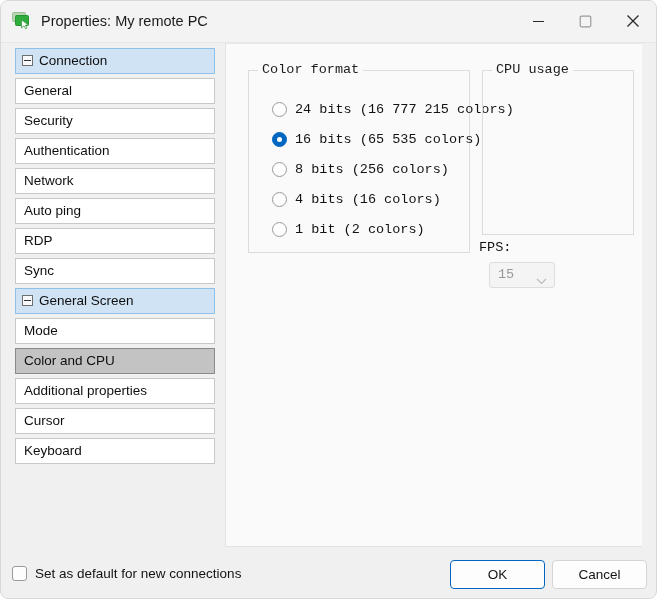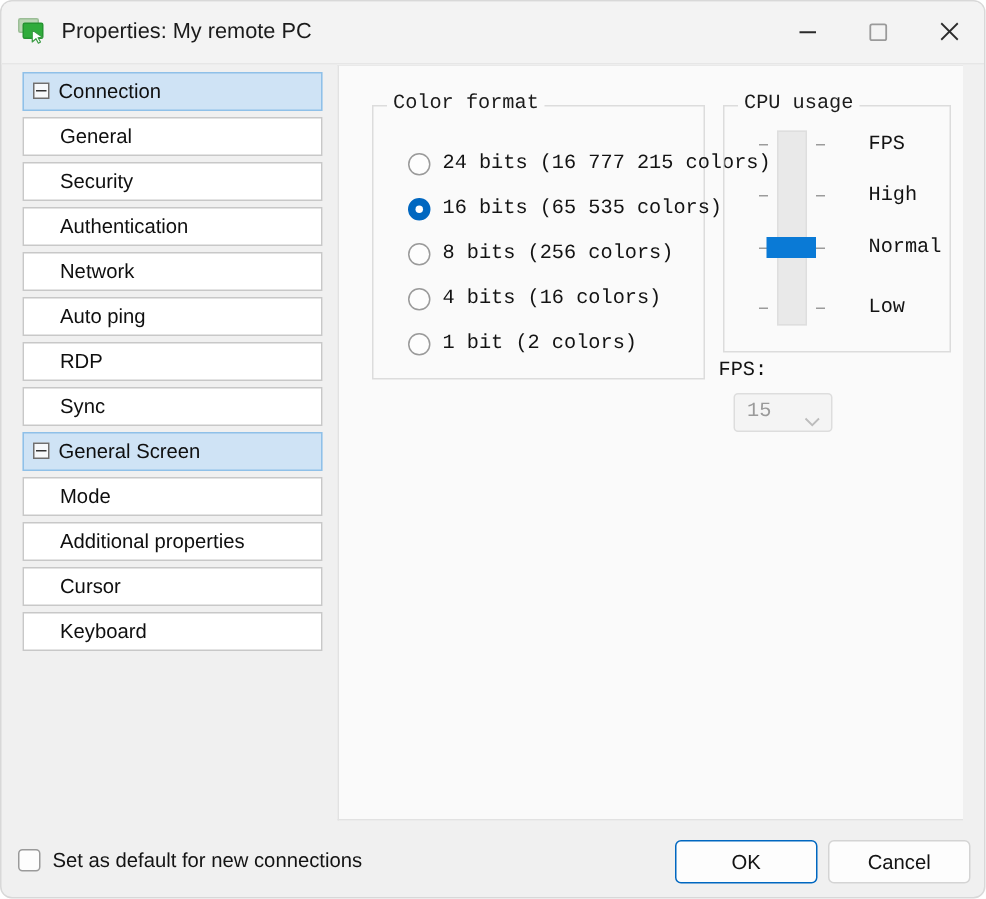--- a/index.html
+++ b/index.html
@@ -73,21 +73,21 @@
   .tree-node {
     box-sizing: border-box;
     width: 200px;
     height: 26px;
     line-height: 24px;
     font-size: 13.5px;
     color: #0f0f0f;
     background: #ffffff;
     border: 1px solid #c8c8c8;
     margin-bottom: 4px;
-    padding-left: 24px;
+    padding-left: 8px;
     white-space: nowrap;
     overflow: hidden;
   }
   .tree-node.group {
     background: #cfe3f5;
     border: 1px solid #8fc0e8;
     padding-left: 6px;
   }
   .tree-node.selected {
     background: #c3c3c3;
@@ -359,20 +359,23 @@
       <span>RDP</span>
     </div>
     <div class="tree-node">
       <span>Sync</span>
     </div>
     <div class="tree-node group">
       <span class="expander"></span><span>General Screen</span>
     </div>
     <div class="tree-node">
       <span>Mode</span>
+    </div>
+    <div class="tree-node selected">
+      <span>Color and CPU</span>
     </div>
     <div class="tree-node">
       <span>Additional properties</span>
     </div>
     <div class="tree-node">
       <span>Cursor</span>
     </div>
     <div class="tree-node">
       <span>Keyboard</span>
     </div>
@@ -401,39 +404,20 @@
       </div>
       <div class="radio-row" style="top:148px;">
         <span class="radio-mark"></span>
         <span class="radio-label">1 bit (2 colors)</span>
       </div>
     </div>
 
     <div class="groupbox" id="cpu-usage-group">
       <div class="gb-title">CPU usage</div>
 
-      <div class="slider-wrap">
-        <div class="slider-track"></div>
-
-        <div class="tick left" style="top:9px;"></div>
-        <div class="tick right" style="top:9px;"></div>
-        <div class="tick left" style="top:43px;"></div>
-        <div class="tick right" style="top:43px;"></div>
-        <div class="tick left" style="top:78px;"></div>
-        <div class="tick right" style="top:78px;"></div>
-        <div class="tick left" style="top:118px;"></div>
-        <div class="tick right" style="top:118px;"></div>
-
-        <div class="slider-thumb" style="top:71px;"></div>
-
-        <div class="slider-label" style="top:2px;">FPS</div>
-        <div class="slider-label" style="top:36px;">High</div>
-        <div class="slider-label" style="top:71px;">Normal</div>
-        <div class="slider-label" style="top:111px;">Low</div>
-      </div>
     </div>
 
     <div class="fps-label">FPS:</div>
     <div class="combo">
       <span class="combo-value">15</span>
       <span class="combo-chevron">
         <svg width="11" height="7" viewBox="0 0 11 7">
           <polyline points="1,1 5.5,5.5 10,1" fill="none" stroke="#bcbcbc" stroke-width="1.2"></polyline>
         </svg>
       </span>

